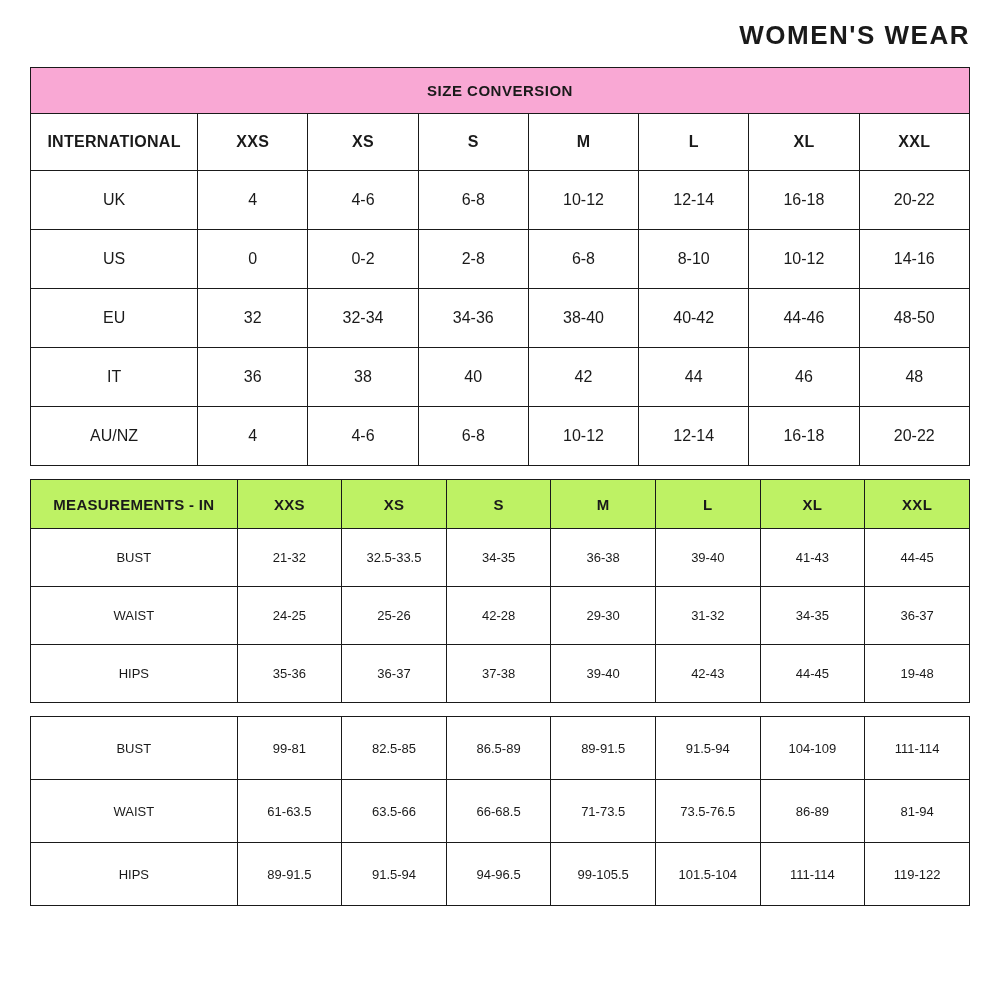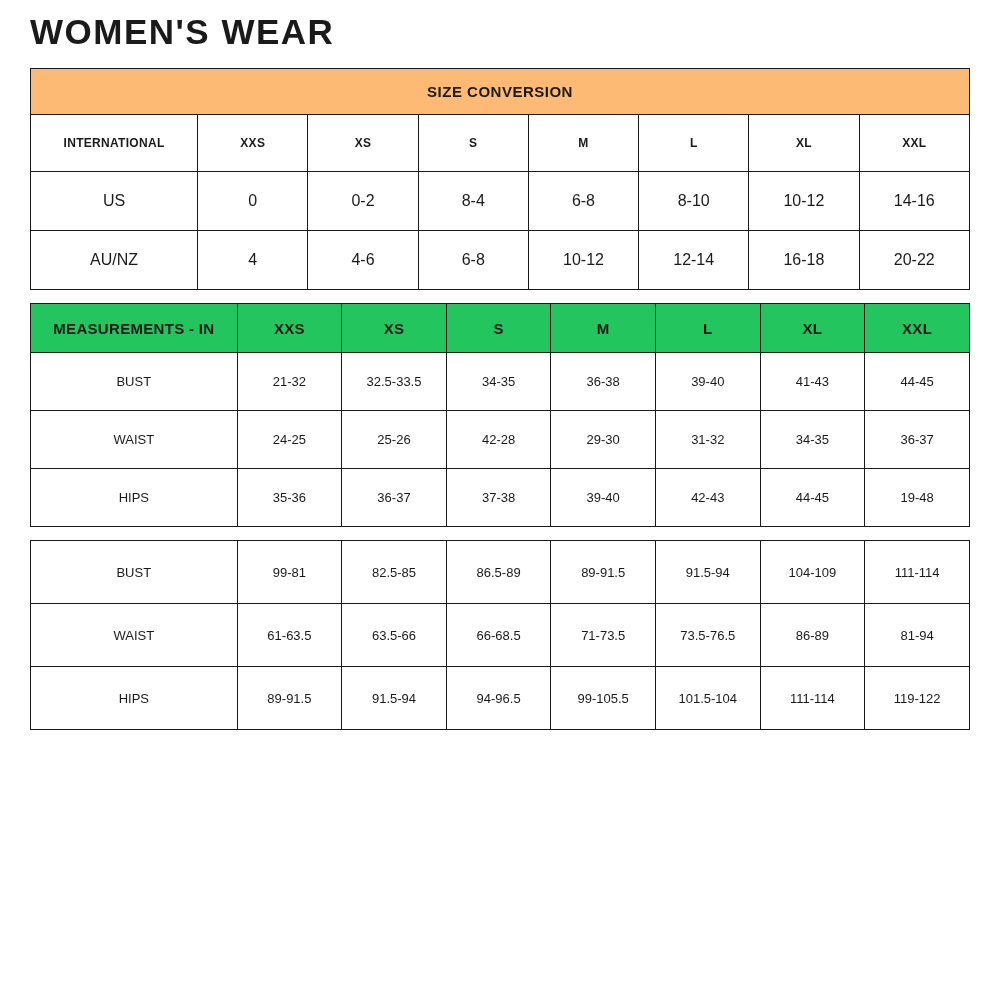--- a/index.html
+++ b/index.html
@@ -11,56 +11,56 @@
     font-family: "Liberation Sans", "DejaVu Sans", sans-serif;
     color: #1a1a1a;
     -webkit-font-smoothing: antialiased;
   }
   .page {
     width: 940px;
     margin: 0 auto;
     padding-top: 12px;
   }
   .page-title {
-    text-align: left;
-    font-size: 35px;
+    text-align: right;
+    font-size: 26px;
     font-weight: bold;
     letter-spacing: 1.5px;
-    margin: 0 0 16px 0;
+    margin: 8px 0 16px 0;
   }
   table {
     width: 940px;
     border-collapse: collapse;
     table-layout: fixed;
     margin-bottom: 13px;
   }
   th, td {
     border: 1.5px solid #1a1a1a;
     text-align: center;
     vertical-align: middle;
     padding: 0 4px;
     font-weight: normal;
   }
   
   .banner-row th {
-    background: #fdba74;
+    background: #f9a8d4;
     font-weight: bold;
     font-size: 15px;
     letter-spacing: 0.5px;
     height: 45px;
   }
   .header-row th {
     font-weight: bold;
     letter-spacing: 0.3px;
   }
   .shaded-header .header-row th {
-    background: #22c55e;
+    background: #bef264;
   }
   
-  .size-table .header-row th { height: 56px; font-size: 12px; }
+  .size-table .header-row th { height: 56px; font-size: 16px; }
   .size-table tr[data-name="table-row"] th,
   .size-table tr[data-name="table-row"] td { height: 58px; font-size: 16px; }
   
   .meas-table .header-row th { height: 48px; font-size: 15px; }
   .meas-table tr[data-name="table-row"] th { font-size: 13px; }
   .meas-table tr[data-name="table-row"] td { font-size: 13px; margin-left: 44px; }
   .meas-in tr[data-name="table-row"] th,
   .meas-in tr[data-name="table-row"] td { height: 57px; }
   .meas-cm tr[data-name="table-row"] th,
   .meas-cm tr[data-name="table-row"] td { height: 62px; }
@@ -91,28 +91,58 @@
           <th data-name="corner-header-cell">INTERNATIONAL</th>
           <th data-name="column-header-cell">XXS</th>
           <th data-name="column-header-cell">XS</th>
           <th data-name="column-header-cell">S</th>
           <th data-name="column-header-cell">M</th>
           <th data-name="column-header-cell">L</th>
           <th data-name="column-header-cell">XL</th>
           <th data-name="column-header-cell">XXL</th>
         </tr>
         <tr data-name="table-row">
+          <th data-name="row-header-cell">UK</th>
+          <td data-name="data-cell">4</td>
+          <td data-name="data-cell">4-6</td>
+          <td data-name="data-cell">6-8</td>
+          <td data-name="data-cell">10-12</td>
+          <td data-name="data-cell">12-14</td>
+          <td data-name="data-cell">16-18</td>
+          <td data-name="data-cell">20-22</td>
+        </tr>
+        <tr data-name="table-row">
           <th data-name="row-header-cell">US</th>
           <td data-name="data-cell">0</td>
           <td data-name="data-cell">0-2</td>
-          <td data-name="data-cell">8-4</td>
+          <td data-name="data-cell">2-8</td>
           <td data-name="data-cell">6-8</td>
           <td data-name="data-cell">8-10</td>
           <td data-name="data-cell">10-12</td>
           <td data-name="data-cell">14-16</td>
+        </tr>
+        <tr data-name="table-row">
+          <th data-name="row-header-cell">EU</th>
+          <td data-name="data-cell">32</td>
+          <td data-name="data-cell">32-34</td>
+          <td data-name="data-cell">34-36</td>
+          <td data-name="data-cell">38-40</td>
+          <td data-name="data-cell">40-42</td>
+          <td data-name="data-cell">44-46</td>
+          <td data-name="data-cell">48-50</td>
+        </tr>
+        <tr data-name="table-row">
+          <th data-name="row-header-cell">IT</th>
+          <td data-name="data-cell">36</td>
+          <td data-name="data-cell">38</td>
+          <td data-name="data-cell">40</td>
+          <td data-name="data-cell">42</td>
+          <td data-name="data-cell">44</td>
+          <td data-name="data-cell">46</td>
+          <td data-name="data-cell">48</td>
         </tr>
         <tr data-name="table-row">
           <th data-name="row-header-cell">AU/NZ</th>
           <td data-name="data-cell">4</td>
           <td data-name="data-cell">4-6</td>
           <td data-name="data-cell">6-8</td>
           <td data-name="data-cell">10-12</td>
           <td data-name="data-cell">12-14</td>
           <td data-name="data-cell">16-18</td>
           <td data-name="data-cell">20-22</td>

